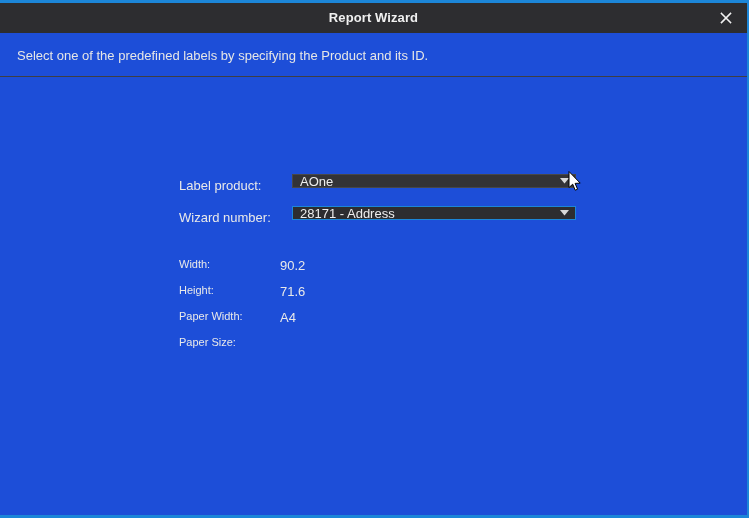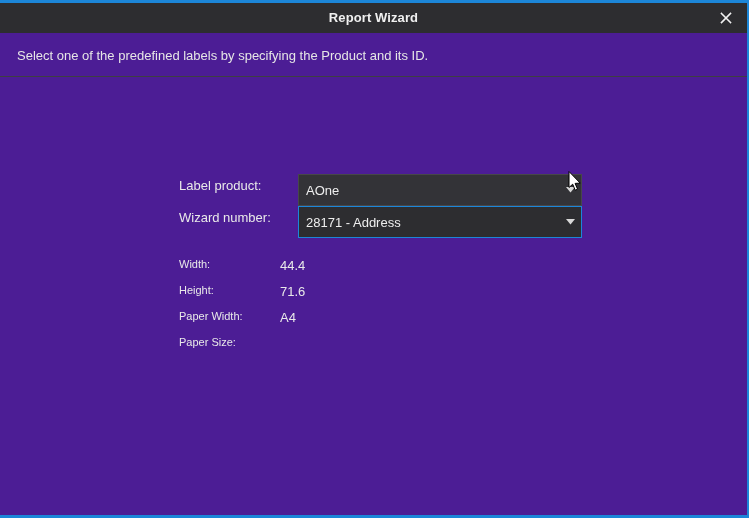--- a/index.html
+++ b/index.html
@@ -8,21 +8,21 @@
     background: #1b1b1b;
   }
   body {
     font-family: "Liberation Sans", sans-serif;
   }
   #window {
     position: relative;
     width: 749px;
     height: 518px;
     box-sizing: border-box;
-    background: #4c1d95;
+    background: #1d4ed8;
     border-top: 3px solid #1c86d8;
     border-bottom: 3px solid #1c86d8;
     border-right: 2px solid #1c86d8;
     border-left: 0;
     overflow: hidden;
   }
 
   
   #titlebar {
     position: absolute;
@@ -86,23 +86,23 @@
   .field-label {
     position: absolute;
     left: 179px;
     color: #e9e9e9;
     font-size: 13px;
     white-space: nowrap;
   }
 
   .combo {
     position: absolute;
-    left: 298px;
+    left: 292px;
     width: 284px;
-    height: 32px;
+    height: 14px;
     box-sizing: border-box;
     background: #333337;
     display: flex;
     align-items: center;
     cursor: default;
     justify-content: center;
   }
   .combo.normal {
     border: 1px solid #474749;
   }
@@ -217,21 +217,21 @@
     <div class="combo focused" style="top:129px">
       <span class="combo-text">28171 - Address</span>
       <span class="combo-arrow">
         <svg width="9" height="6" viewBox="0 0 9 6">
           <path d="M0 0 L9 0 L4.5 5.5 Z" fill="#d8d8d8"></path>
         </svg>
       </span>
     </div>
 
     <div class="prop-label" style="top:181px">Width:</div>
-    <div class="prop-value" style="top:181px">44.4</div>
+    <div class="prop-value" style="top:181px">90.2</div>
 
     <div class="prop-label" style="top:207px">Height:</div>
     <div class="prop-value" style="top:207px">71.6</div>
 
     <div class="prop-label" style="top:233px">Paper Width:</div>
     <div class="prop-value" style="top:233px">A4</div>
 
     <div class="prop-label" style="top:259px">Paper Size:</div>
     <div class="prop-value" style="top:259px"></div>
   </div>

